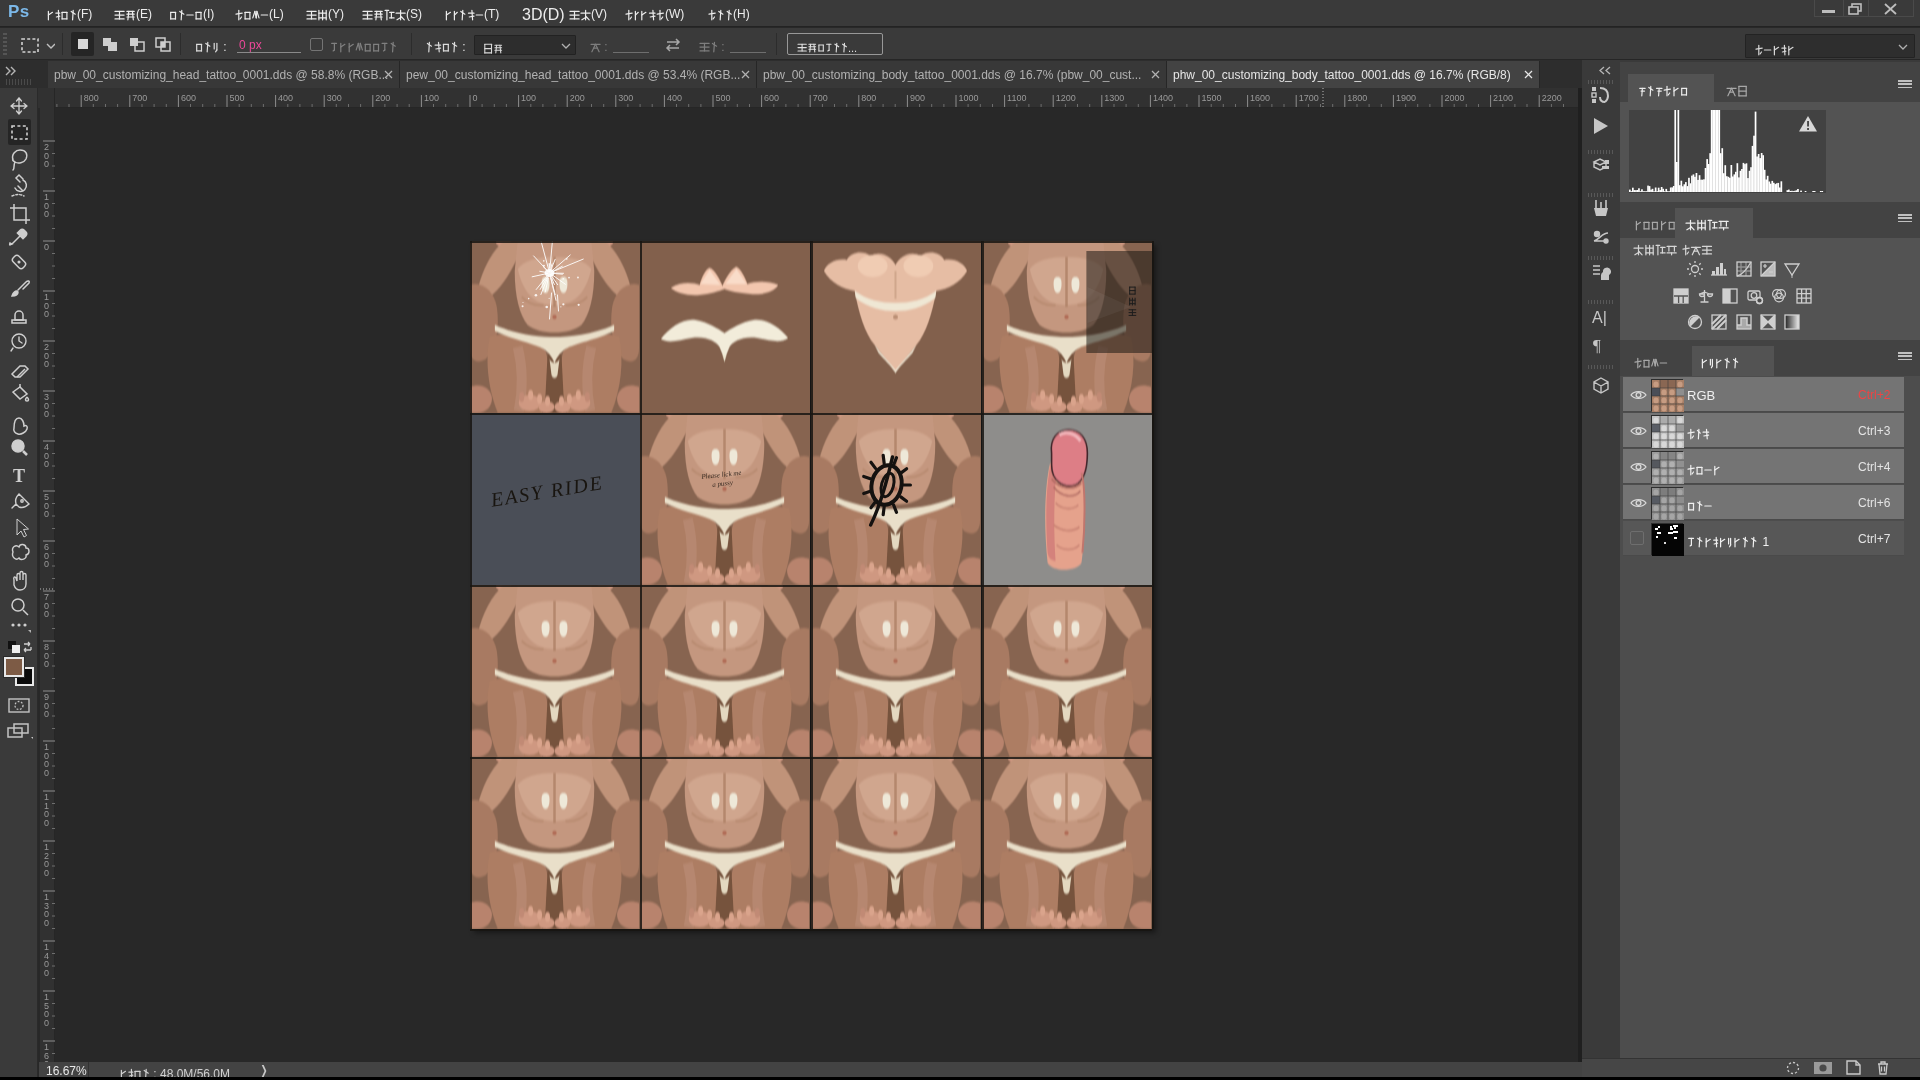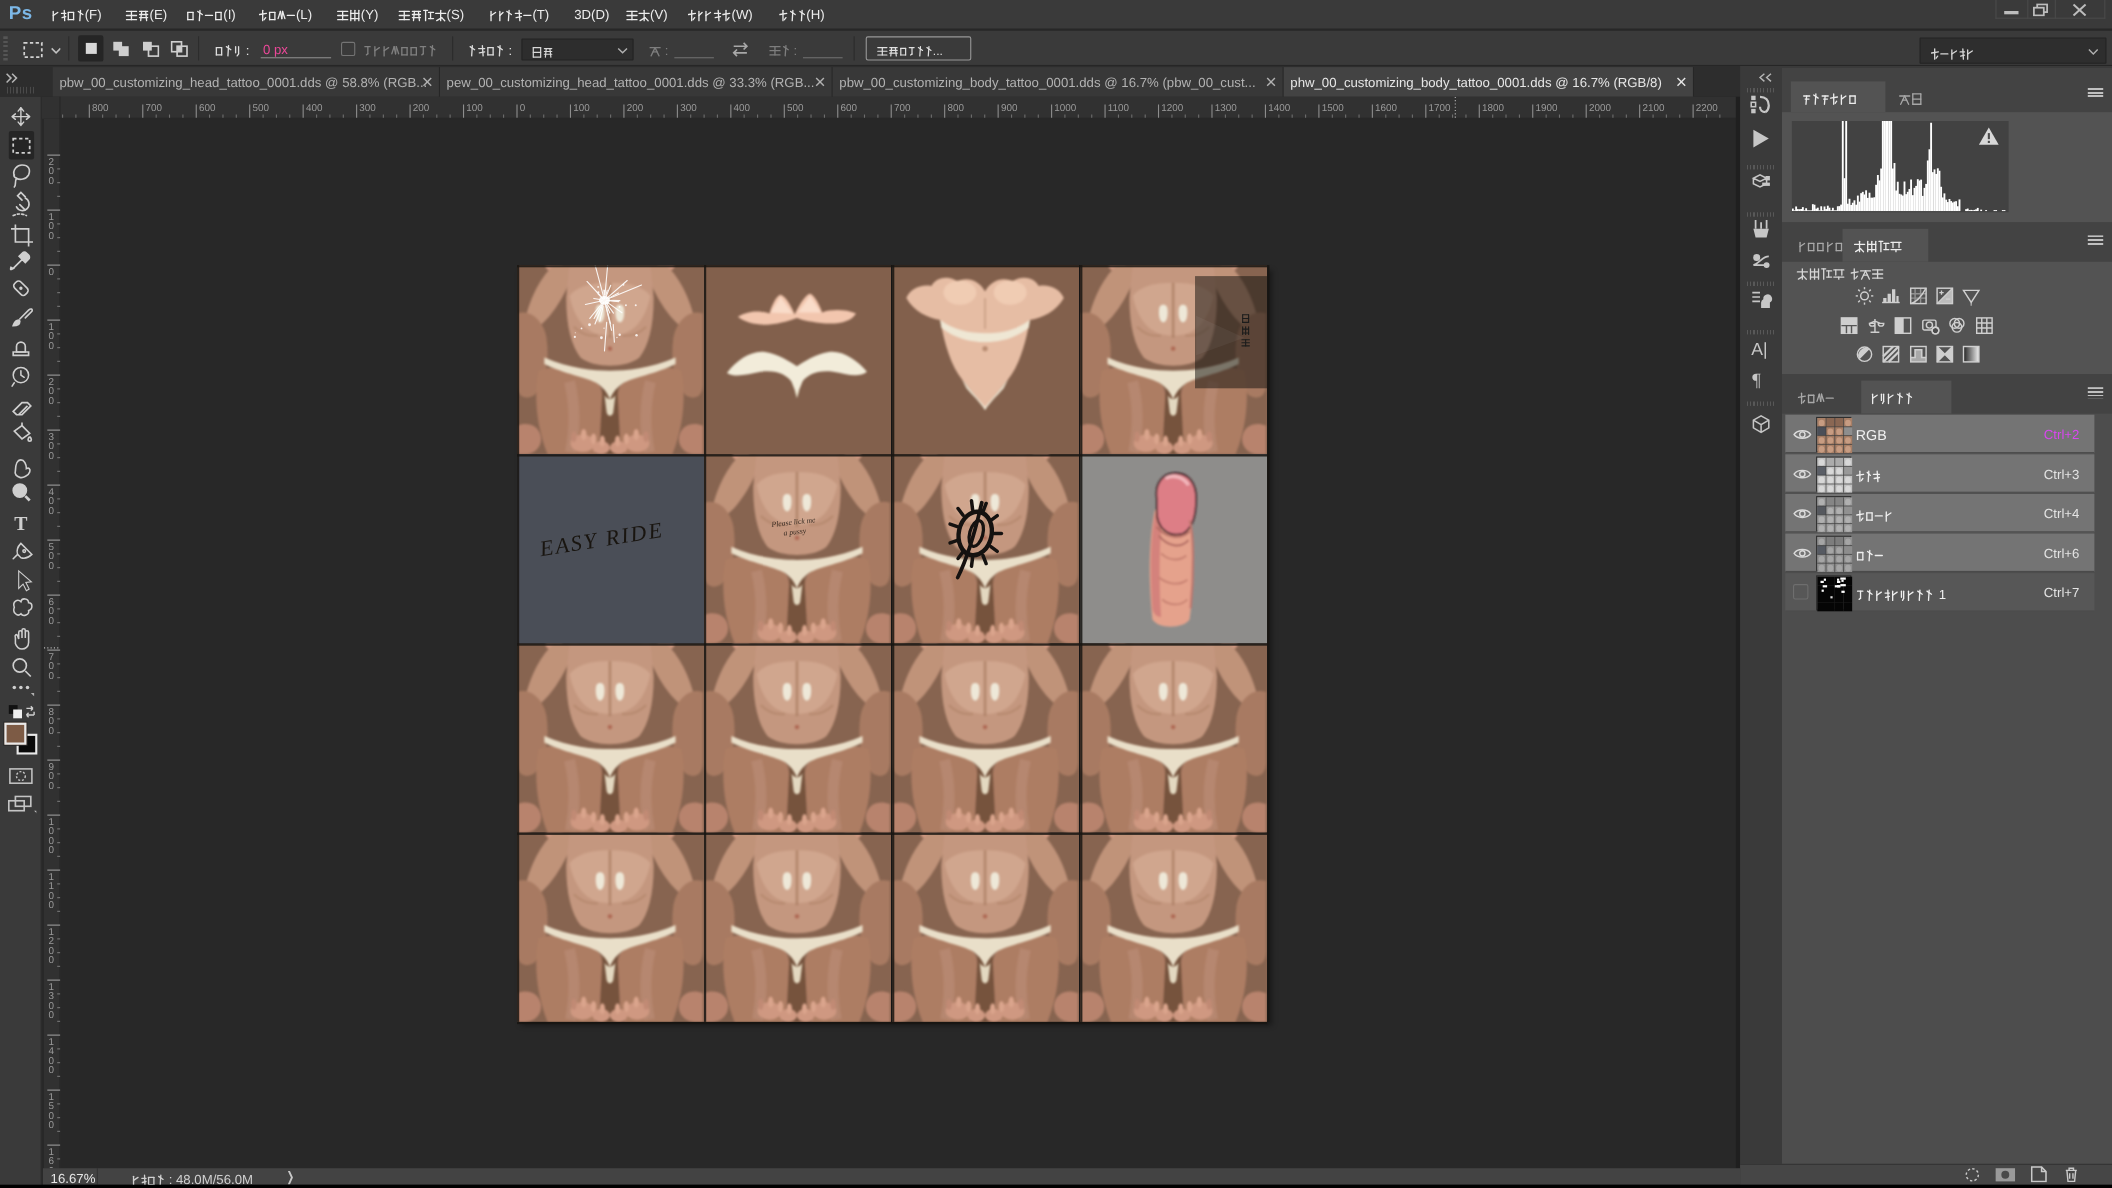--- a/index.html
+++ b/index.html
@@ -160,21 +160,21 @@
         <line x1="10.4" y1="2.4" x2="10.4" y2="10.8"></line>
         <line x1="10.4" y1="6.1" x2="13.3" y2="3.3"></line>
         <line x1="16.8" y1="2.4" x2="20.9" y2="5.2"></line>
         <line x1="18.8" y1="1.4" x2="18.2" y2="10.8"></line>
         <line x1="24.5" y1="4.2" x2="30.0" y2="4.2"></line>
         <line x1="25.2" y1="8.0" x2="30.0" y2="7.1"></line>
         <line x1="27.9" y1="1.4" x2="28.6" y2="10.8"></line>
         <line x1="32.2" y1="6.0" x2="38.6" y2="6.0"></line>
       </g>
     </svg><span style="color:#ececec;font-size:12px;vertical-align:middle">(T)</span></div>
-<div class="abs ic" style="left:522px;top:7px;height:14px;line-height:13px;white-space:nowrap"><span style="color:#ececec;font-size:12px;vertical-align:middle">3D(D)</span></div>
+<div class="abs ic" style="left:522px;top:7px;height:14px;line-height:13px;white-space:nowrap"><span style="color:#ececec;font-size:16px;vertical-align:middle">3D(D)</span></div>
 <div class="abs ic" style="left:569px;top:7px;height:14px;line-height:13px;white-space:nowrap"><svg width="22" height="12" viewBox="0 0 22 12" style="vertical-align:middle;overflow:visible">
       <g stroke="#ececec" stroke-width="1.20" stroke-linecap="round" opacity="1.0">
         <line x1="1.0" y1="2.4" x2="10.1" y2="2.4"></line>
         <line x1="1.0" y1="6.1" x2="10.1" y2="6.1"></line>
         <line x1="1.0" y1="9.9" x2="10.1" y2="9.9"></line>
         <line x1="5.5" y1="2.4" x2="5.5" y2="9.9"></line>
         <line x1="16.6" y1="1.4" x2="16.6" y2="10.8"></line>
         <line x1="12.0" y1="4.2" x2="21.1" y2="4.2"></line>
         <line x1="12.9" y1="10.8" x2="17.5" y2="8.0"></line>
         <line x1="17.5" y1="8.0" x2="20.2" y2="10.8"></line>
@@ -407,21 +407,21 @@
 <div class="abs" style="left:6px;top:79px;width:26px;height:6px;background:repeating-linear-gradient(90deg,#4a4a4a 0 1px,#2d2d2d 1px 3px)"></div>
 <div class="abs" style="left:48px;top:61px;width:352px;height:27px;background:#383838;border-right:1px solid #262626"></div>
 <div class="abs" style="left:54px;top:68px;font-size:12px;color:#b2b2b2;white-space:nowrap">pbw_00_customizing_head_tattoo_0001.dds @ 58.8% (RGB...</div>
 <svg class="abs" style="left:384px;top:70px" width="9" height="9">
     <g stroke="#b2b2b2" stroke-width="1.3">
       <line x1="1" y1="1" x2="8" y2="8"></line>
       <line x1="8" y1="1" x2="1" y2="8"></line>
     </g>
   </svg>
 <div class="abs" style="left:400px;top:61px;width:357px;height:27px;background:#383838;border-right:1px solid #262626"></div>
-<div class="abs" style="left:406px;top:68px;font-size:12px;color:#b2b2b2;white-space:nowrap">pew_00_customizing_head_tattoo_0001.dds @ 33.3% (RGB...</div>
+<div class="abs" style="left:406px;top:68px;font-size:12px;color:#b2b2b2;white-space:nowrap">pew_00_customizing_head_tattoo_0001.dds @ 53.4% (RGB...</div>
 <svg class="abs" style="left:741px;top:70px" width="9" height="9">
     <g stroke="#b2b2b2" stroke-width="1.3">
       <line x1="1" y1="1" x2="8" y2="8"></line>
       <line x1="8" y1="1" x2="1" y2="8"></line>
     </g>
   </svg>
 <div class="abs" style="left:757px;top:61px;width:410px;height:27px;background:#383838;border-right:1px solid #262626"></div>
 <div class="abs" style="left:763px;top:68px;font-size:12px;color:#b2b2b2;white-space:nowrap">pbw_00_customizing_body_tattoo_0001.dds @ 16.7% (pbw_00_cust...</div>
 <svg class="abs" style="left:1151px;top:70px" width="9" height="9">
     <g stroke="#b2b2b2" stroke-width="1.3">
@@ -1538,21 +1538,21 @@
         <line x1="8" y1="0" x2="8" y2="32"></line>
         <line x1="0" y1="8" x2="32" y2="8"></line>
         <line x1="16" y1="0" x2="16" y2="32"></line>
         <line x1="0" y1="16" x2="32" y2="16"></line>
         <line x1="24" y1="0" x2="24" y2="32"></line>
         <line x1="0" y1="24" x2="32" y2="24"></line>
       </g>
     </svg>
   </div>
 <div class="abs" style="left:1687px;top:388px;font-size:13px;color:#f0f0f0">RGB</div>
-<div class="abs" style="left:1858px;top:388px;font-size:12px;color:#d946ef">Ctrl+2</div>
+<div class="abs" style="left:1858px;top:388px;font-size:12px;color:#ef4444">Ctrl+2</div>
 <div class="abs" style="left:1623px;top:413px;width:281px;height:35px;background:#747474;border-bottom:1px solid #4a4a4a"></div>
 <div class="abs" style="left:1630px;top:425px">
     <svg width="17" height="12" viewBox="0 0 17 12">
       <path d="M1,6 C4,1.5 13,1.5 16,6 C13,10.5 4,10.5 1,6 Z" fill="none" stroke="#dadada" stroke-width="1.3"></path>
       <circle cx="8.5" cy="6" r="2.4" fill="none" stroke="#dadada" stroke-width="1.3"></circle>
     </svg>
   </div>
 <div class="abs" style="left:1651px;top:415px;width:32px;height:32px;border:1px solid #2e2e2e">
     <svg width="32" height="32">
       <rect x="0" y="0" width="8" height="8" fill="#c2c2c2"></rect>

